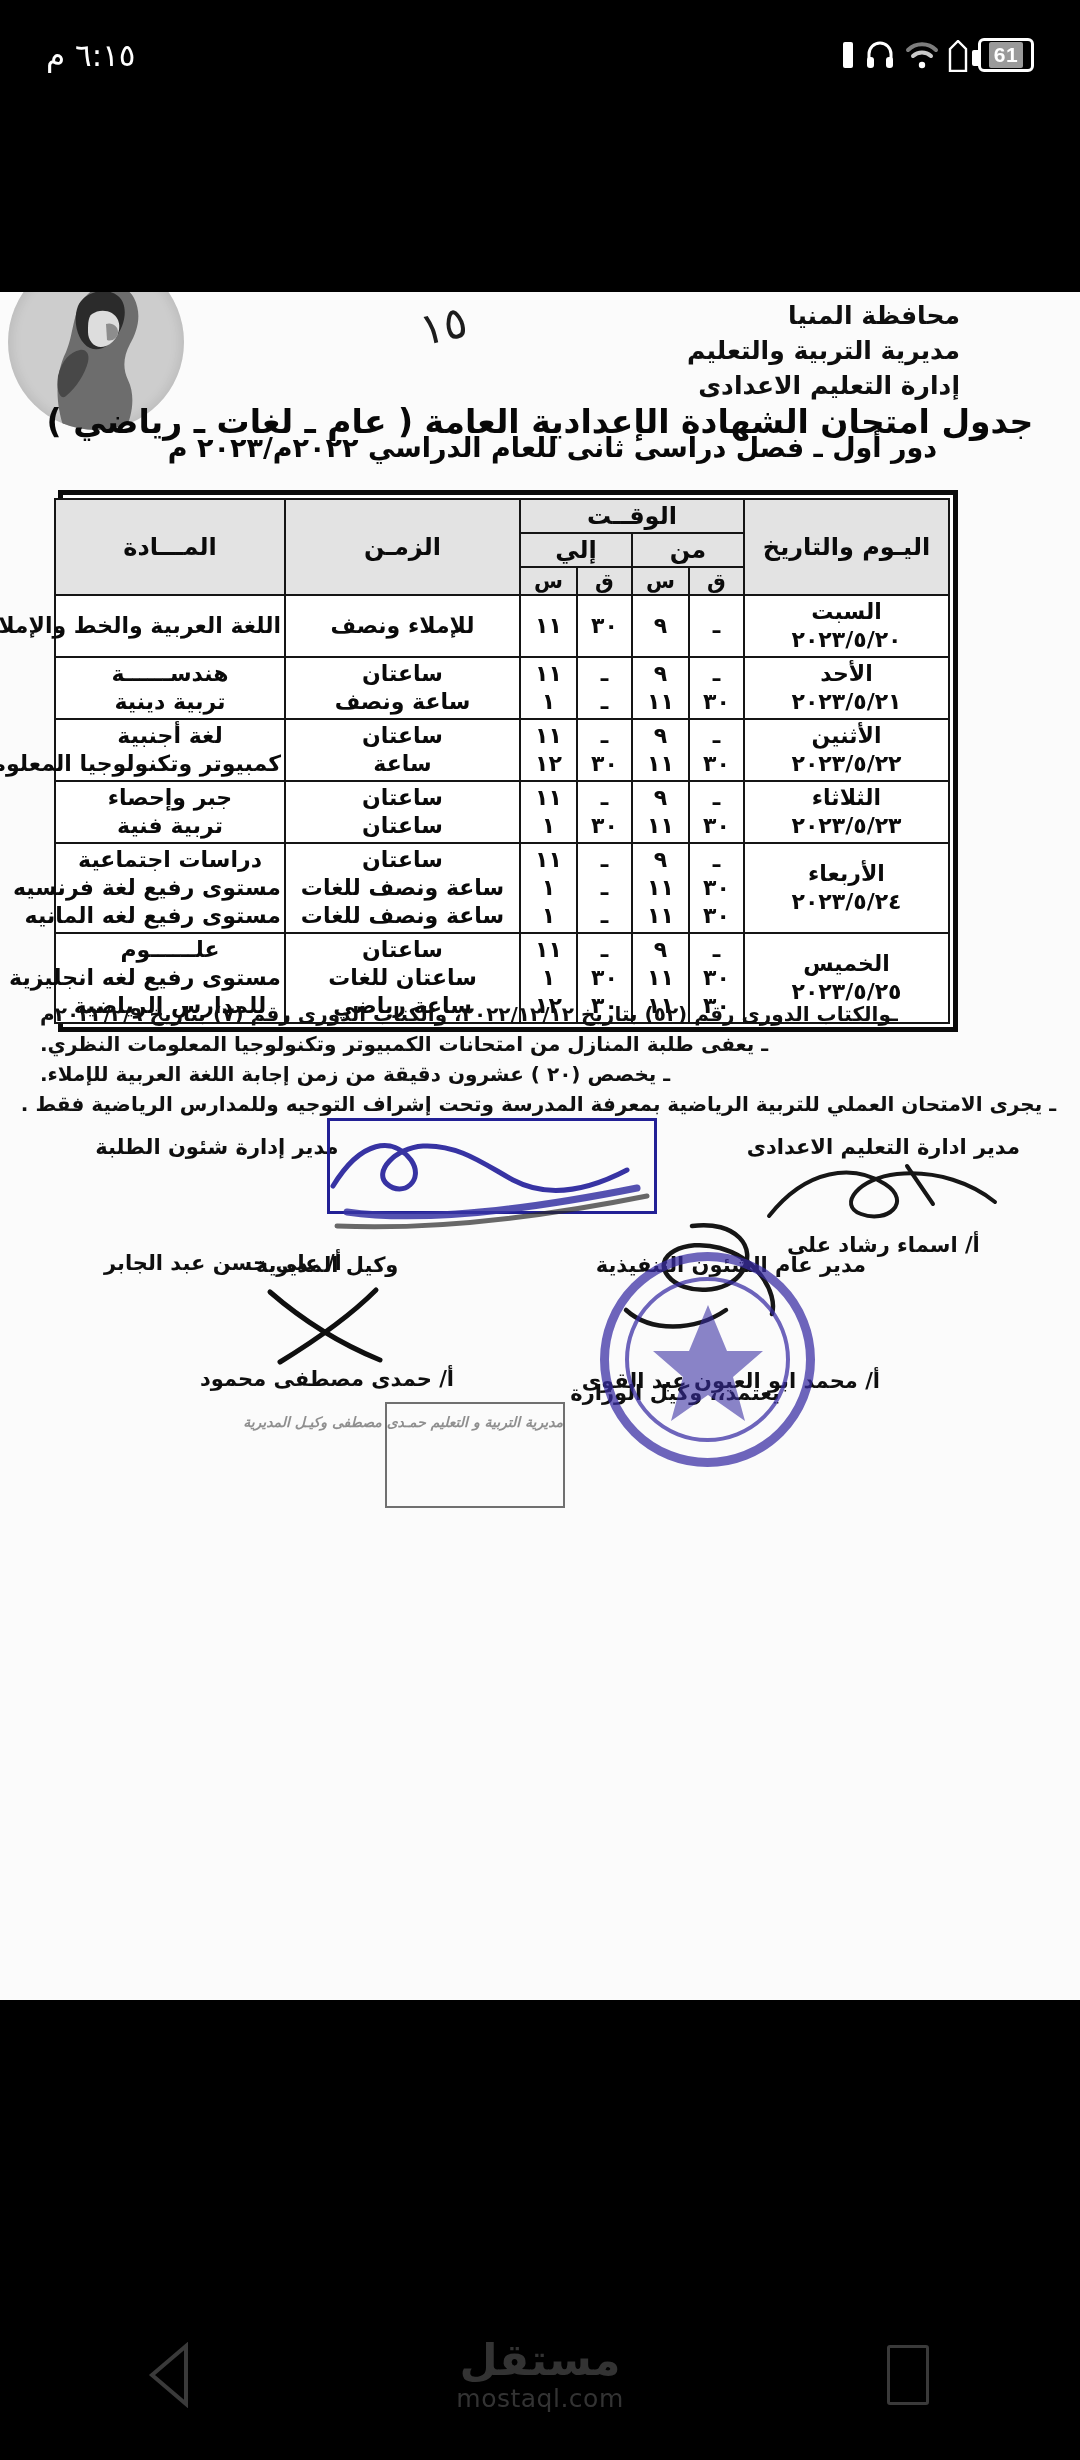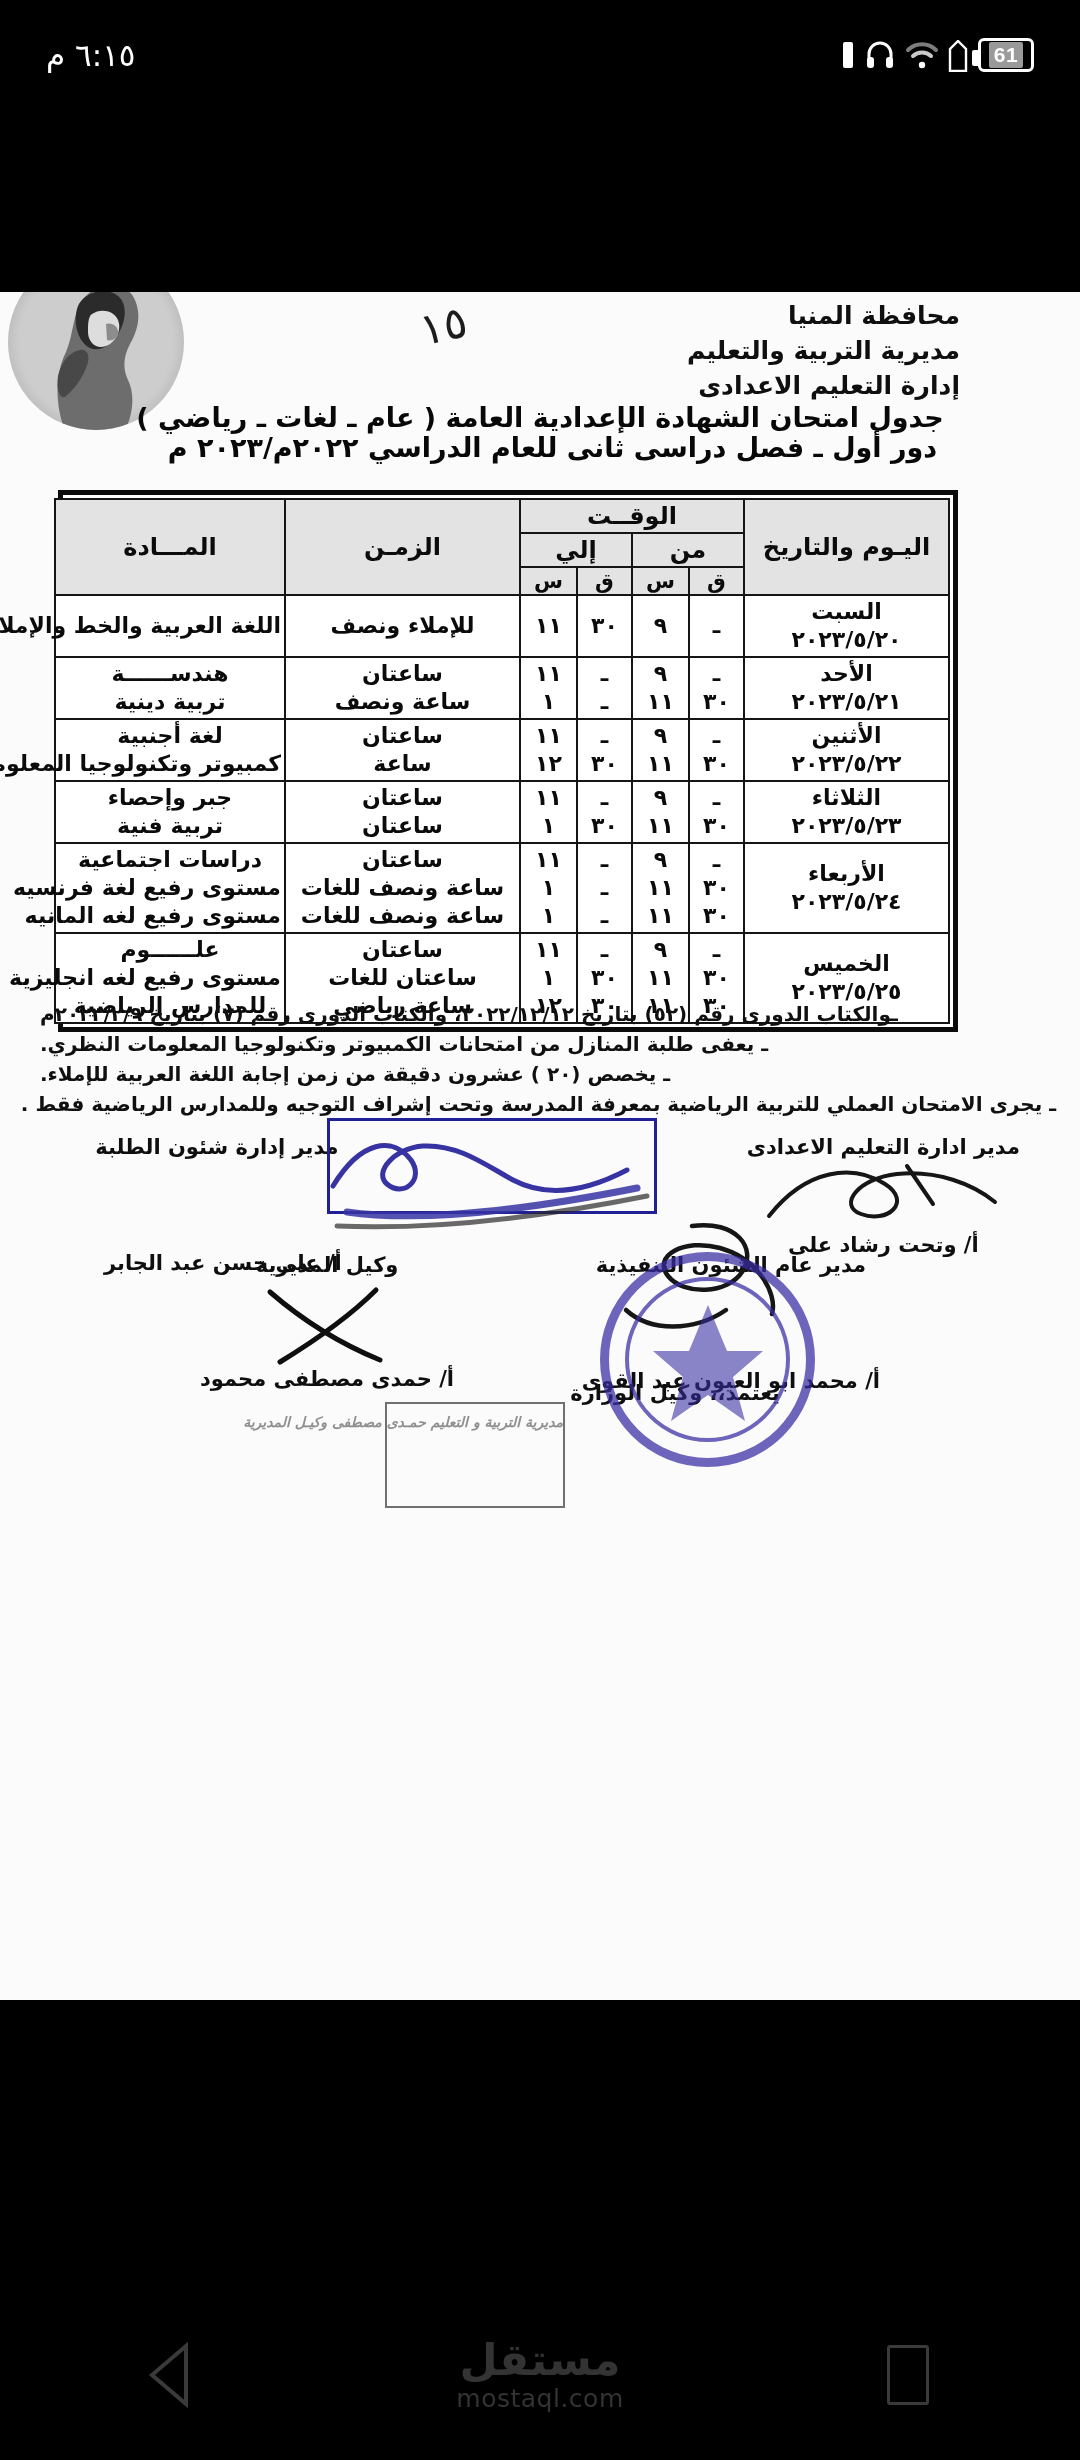--- a/index.html
+++ b/index.html
@@ -76,21 +76,21 @@
     position:absolute; left:400px; top:10px; width:70px; height:78px;
     color:#222; font-size:44px; font-family:"DejaVu Sans", sans-serif;
     transform:rotate(-12deg);
   }
 
   .title-1, .title-2{
     position:absolute; text-align:center; width:100%;
     font-family:"DejaVu Sans", sans-serif; font-weight:bold; color:#0e0e0e;
     direction:rtl;
   }
-  .title-1{ top:110px; font-size:27px; letter-spacing:-.5px; }
+  .title-1{ top:110px; font-size:33px; letter-spacing:-.5px; }
   .title-2{ top:140px; font-size:27px; letter-spacing:-.5px;padding-left:25px; }
 
   
   .tbl-wrap{
     position:absolute; left:58px; top:198px; width:900px;
     border:5px solid #111; padding:3px; background:#fff;
   }
   table.sched{
     width:100%; border-collapse:collapse; table-layout:fixed;
     direction:rtl; background:#fff;
@@ -478,21 +478,21 @@
         </div>
 
       <div class="sigs">
 
         <div class="sig sig-a">
           <span class="role">مدير ادارة التعليم الاعدادى</span>
           <svg class="scribble" style="left:10px; top:26px;" width="260" height="80" viewBox="0 0 260 80">
             <path d="M12 58 C50 10 96 6 128 26 C156 44 130 66 104 56 C80 47 102 20 140 16 C180 12 216 26 238 44" fill="none" stroke="#1b1b1b" stroke-width="4" stroke-linecap="round"></path>
             <path d="M150 8 L176 46" fill="none" stroke="#1b1b1b" stroke-width="4" stroke-linecap="round"></path>
           </svg>
-          <span class="name" style="display:block; margin-top:68px;">أ/ وتحت رشاد على</span>
+          <span class="name" style="display:block; margin-top:68px;">أ/ اسماء رشاد على</span>
         </div>
 
         <div class="sig sig-b">
           <span class="role">مدير إدارة شئون الطلبة</span>
           <div class="boxsig"></div>
           <svg class="scribble" style="left:215px; top:-6px;" width="370" height="110" viewBox="0 0 370 110">
             <path d="M26 60 C54 14 86 10 104 34 C118 54 96 72 80 58 C66 46 88 22 116 20 C152 18 180 40 206 54 C240 72 278 66 320 44" fill="none" stroke="#3a36a8" stroke-width="5" stroke-linecap="round"></path>
             <path d="M40 86 C110 96 210 86 330 62" fill="none" stroke="#3a36a8" stroke-width="7" stroke-linecap="round" opacity=".85"></path>
             <path d="M30 100 C120 104 230 92 340 70" fill="none" stroke="#2e2e2e" stroke-width="5" stroke-linecap="round" opacity=".7"></path>
           </svg>

